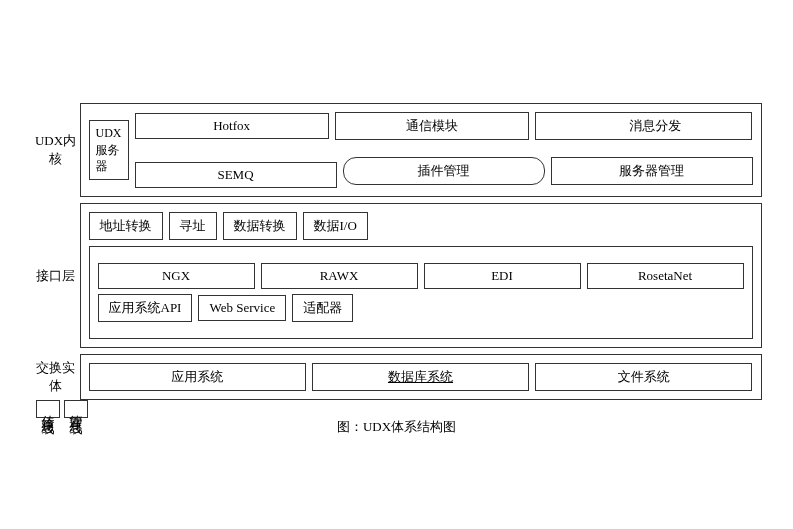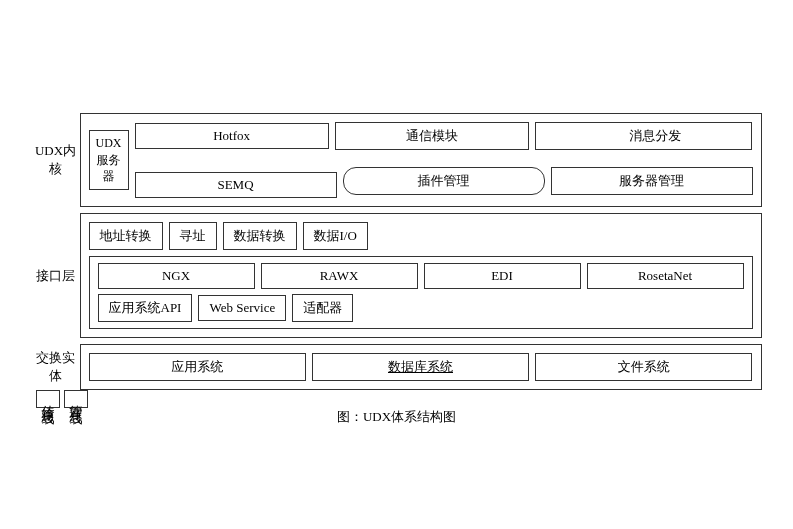--- a/index.html
+++ b/index.html
@@ -81,28 +81,27 @@
       border: 1px solid #333;
       padding: 4px 10px;
       text-align: center;
       font-size: 13px;
       white-space: nowrap;
       background: #fff;
     }
     .udx-server-box {
       border: 1px solid #333;
       padding: 4px 6px;
-      text-align: center;
       font-size: 12px;
       line-height: 1.4;
       background: #fff;
     }
     .inner-box {
       border: 1px solid #333;
-      padding: 6px 8px;
+      padding: 16px 8px;
       flex: 1;
       display: flex;
       flex-direction: column;
       gap: 5px;
     }
     .caption {
       text-align: center;
       font-size: 13px;
     }
   </style>

